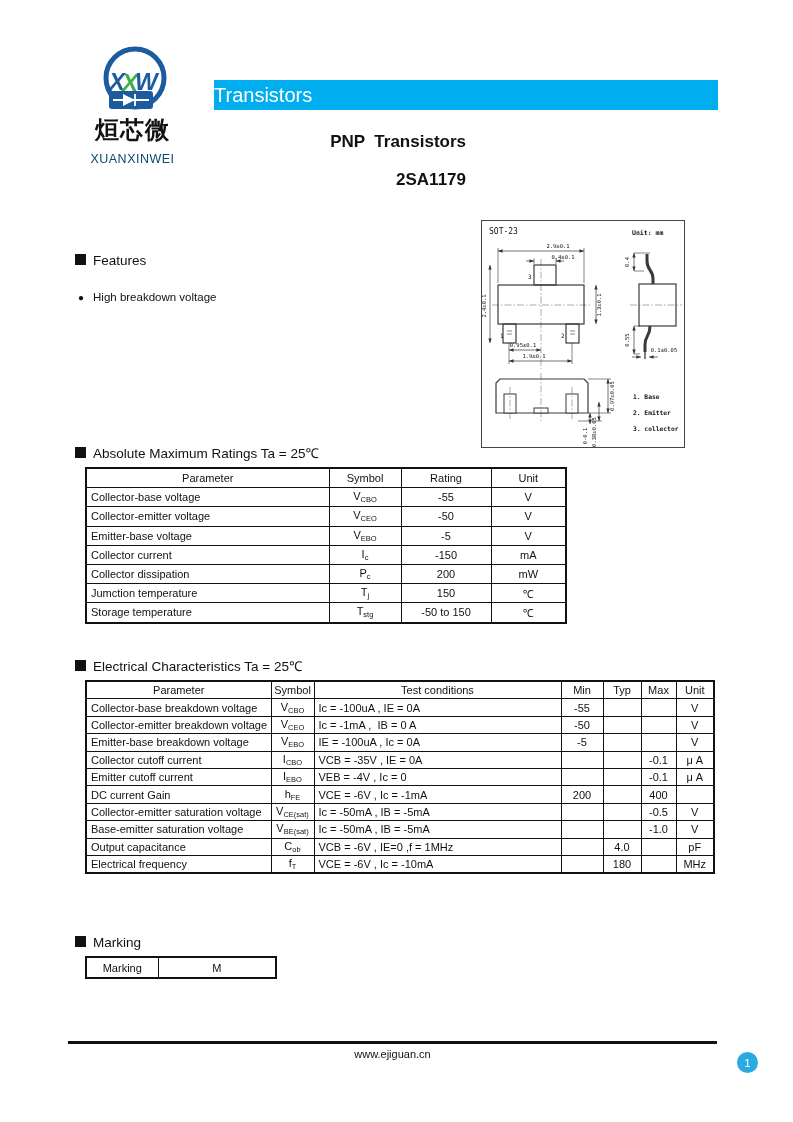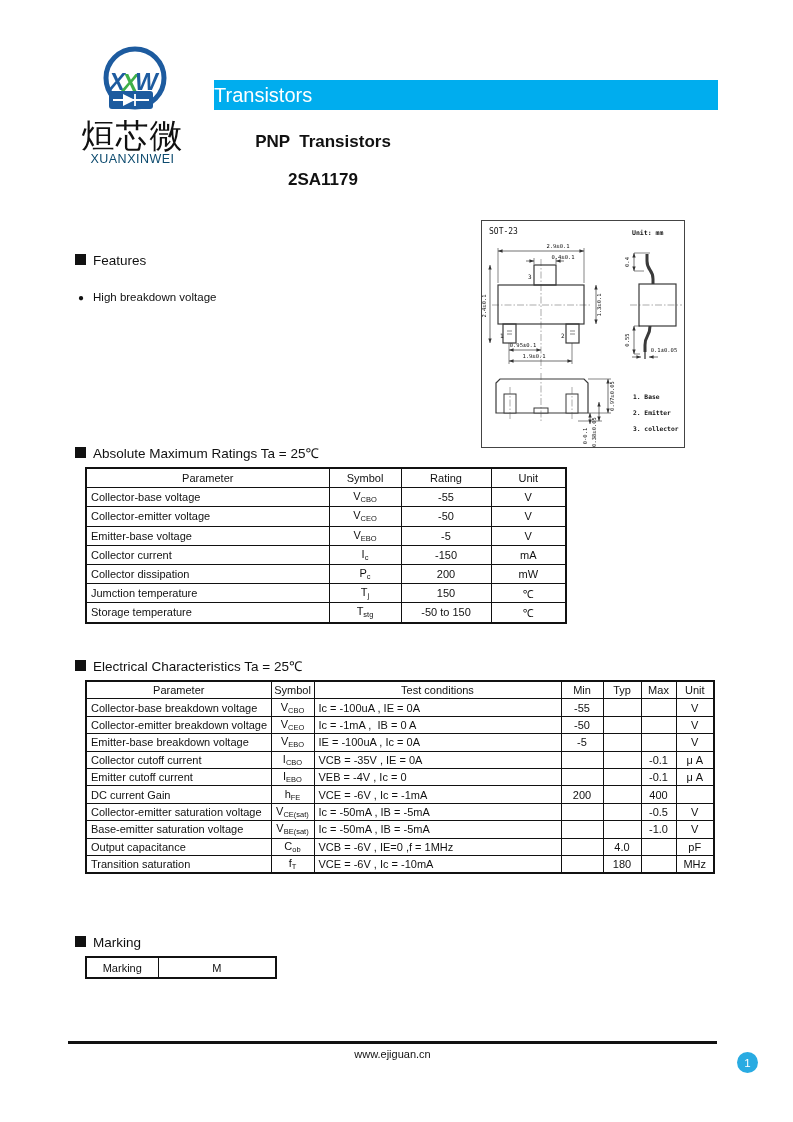--- a/index.html
+++ b/index.html
@@ -3,32 +3,32 @@
 <meta charset="utf-8">
 <style>
   html,body { margin:0; padding:0; background:#888; }
   .page { position:relative; width:793px; height:1122px; background:#fff;
           font-family:"Liberation Sans", sans-serif; color:#111; overflow:hidden; margin:0 auto; }
 
   
   .logo { position:absolute; left:75px; top:42px; width:115px; }
   .logo svg { position:absolute; left:28px; top:3px; }
   .logo-cn { position:absolute; top:72px; left:0; width:115px; text-align:center;
-             font-size:33px; font-weight:normal; letter-spacing:1px; white-space:nowrap; }
+             font-size:24px; font-weight:bold; letter-spacing:1px; white-space:nowrap; }
   .logo-en { position:absolute; top:110px; left:0; width:115px; text-align:center;
              font-size:12.5px; letter-spacing:0.5px; color:#0c4a6e; white-space:nowrap; }
 
   
   .header-bar { position:absolute; left:214px; top:80px; width:504px; height:30px;
                 background:#00ADEE; color:#fff; font-size:20px; display:flex;
                 align-items:center; justify-content:space-between; }
   .header-bar .hl { padding-left:88px; }
   .header-bar .hr { padding-right:6px; }
 
-  .title-wrap { position:absolute; left:188px; top:132px; width:270px; text-align:center; }
+  .title-wrap { position:absolute; left:196px; top:132px; width:270px; text-align:right; }
   .t1 { font-size:17px; font-weight:bold; white-space:pre; }
   .t2 { font-size:17px; font-weight:bold; margin-top:18px; }
 
   .sec { position:absolute; left:75px; font-size:13.5px; color:#111; white-space:pre; }
   .sq { display:inline-block; width:11px; height:11px; background:#111; margin-right:7px; }
   .feat-item { position:absolute; left:78px; top:291px; font-size:11.5px; }
   .feat-item .dot { font-size:10px; margin-right:9px; }
 
   
   .pkg-box { position:absolute; left:481px; top:220px; width:202px; height:226px;
@@ -350,21 +350,21 @@
     <tr>
       <td class="l">Output capacitance</td>
       <td><span>C</span><sub class="sb">ob</sub></td>
       <td class="l">VCB = -6V , IE=0 ,f = 1MHz</td>
       <td></td>
       <td>4.0</td>
       <td></td>
       <td>pF</td>
     </tr>
     <tr>
-      <td class="l">Transition saturation</td>
+      <td class="l">Electrical frequency</td>
       <td><span>f</span><sub class="sb">T</sub></td>
       <td class="l">VCE = -6V , Ic = -10mA</td>
       <td></td>
       <td>180</td>
       <td></td>
       <td>MHz</td>
     </tr>
   </tbody>
     </table>
 

